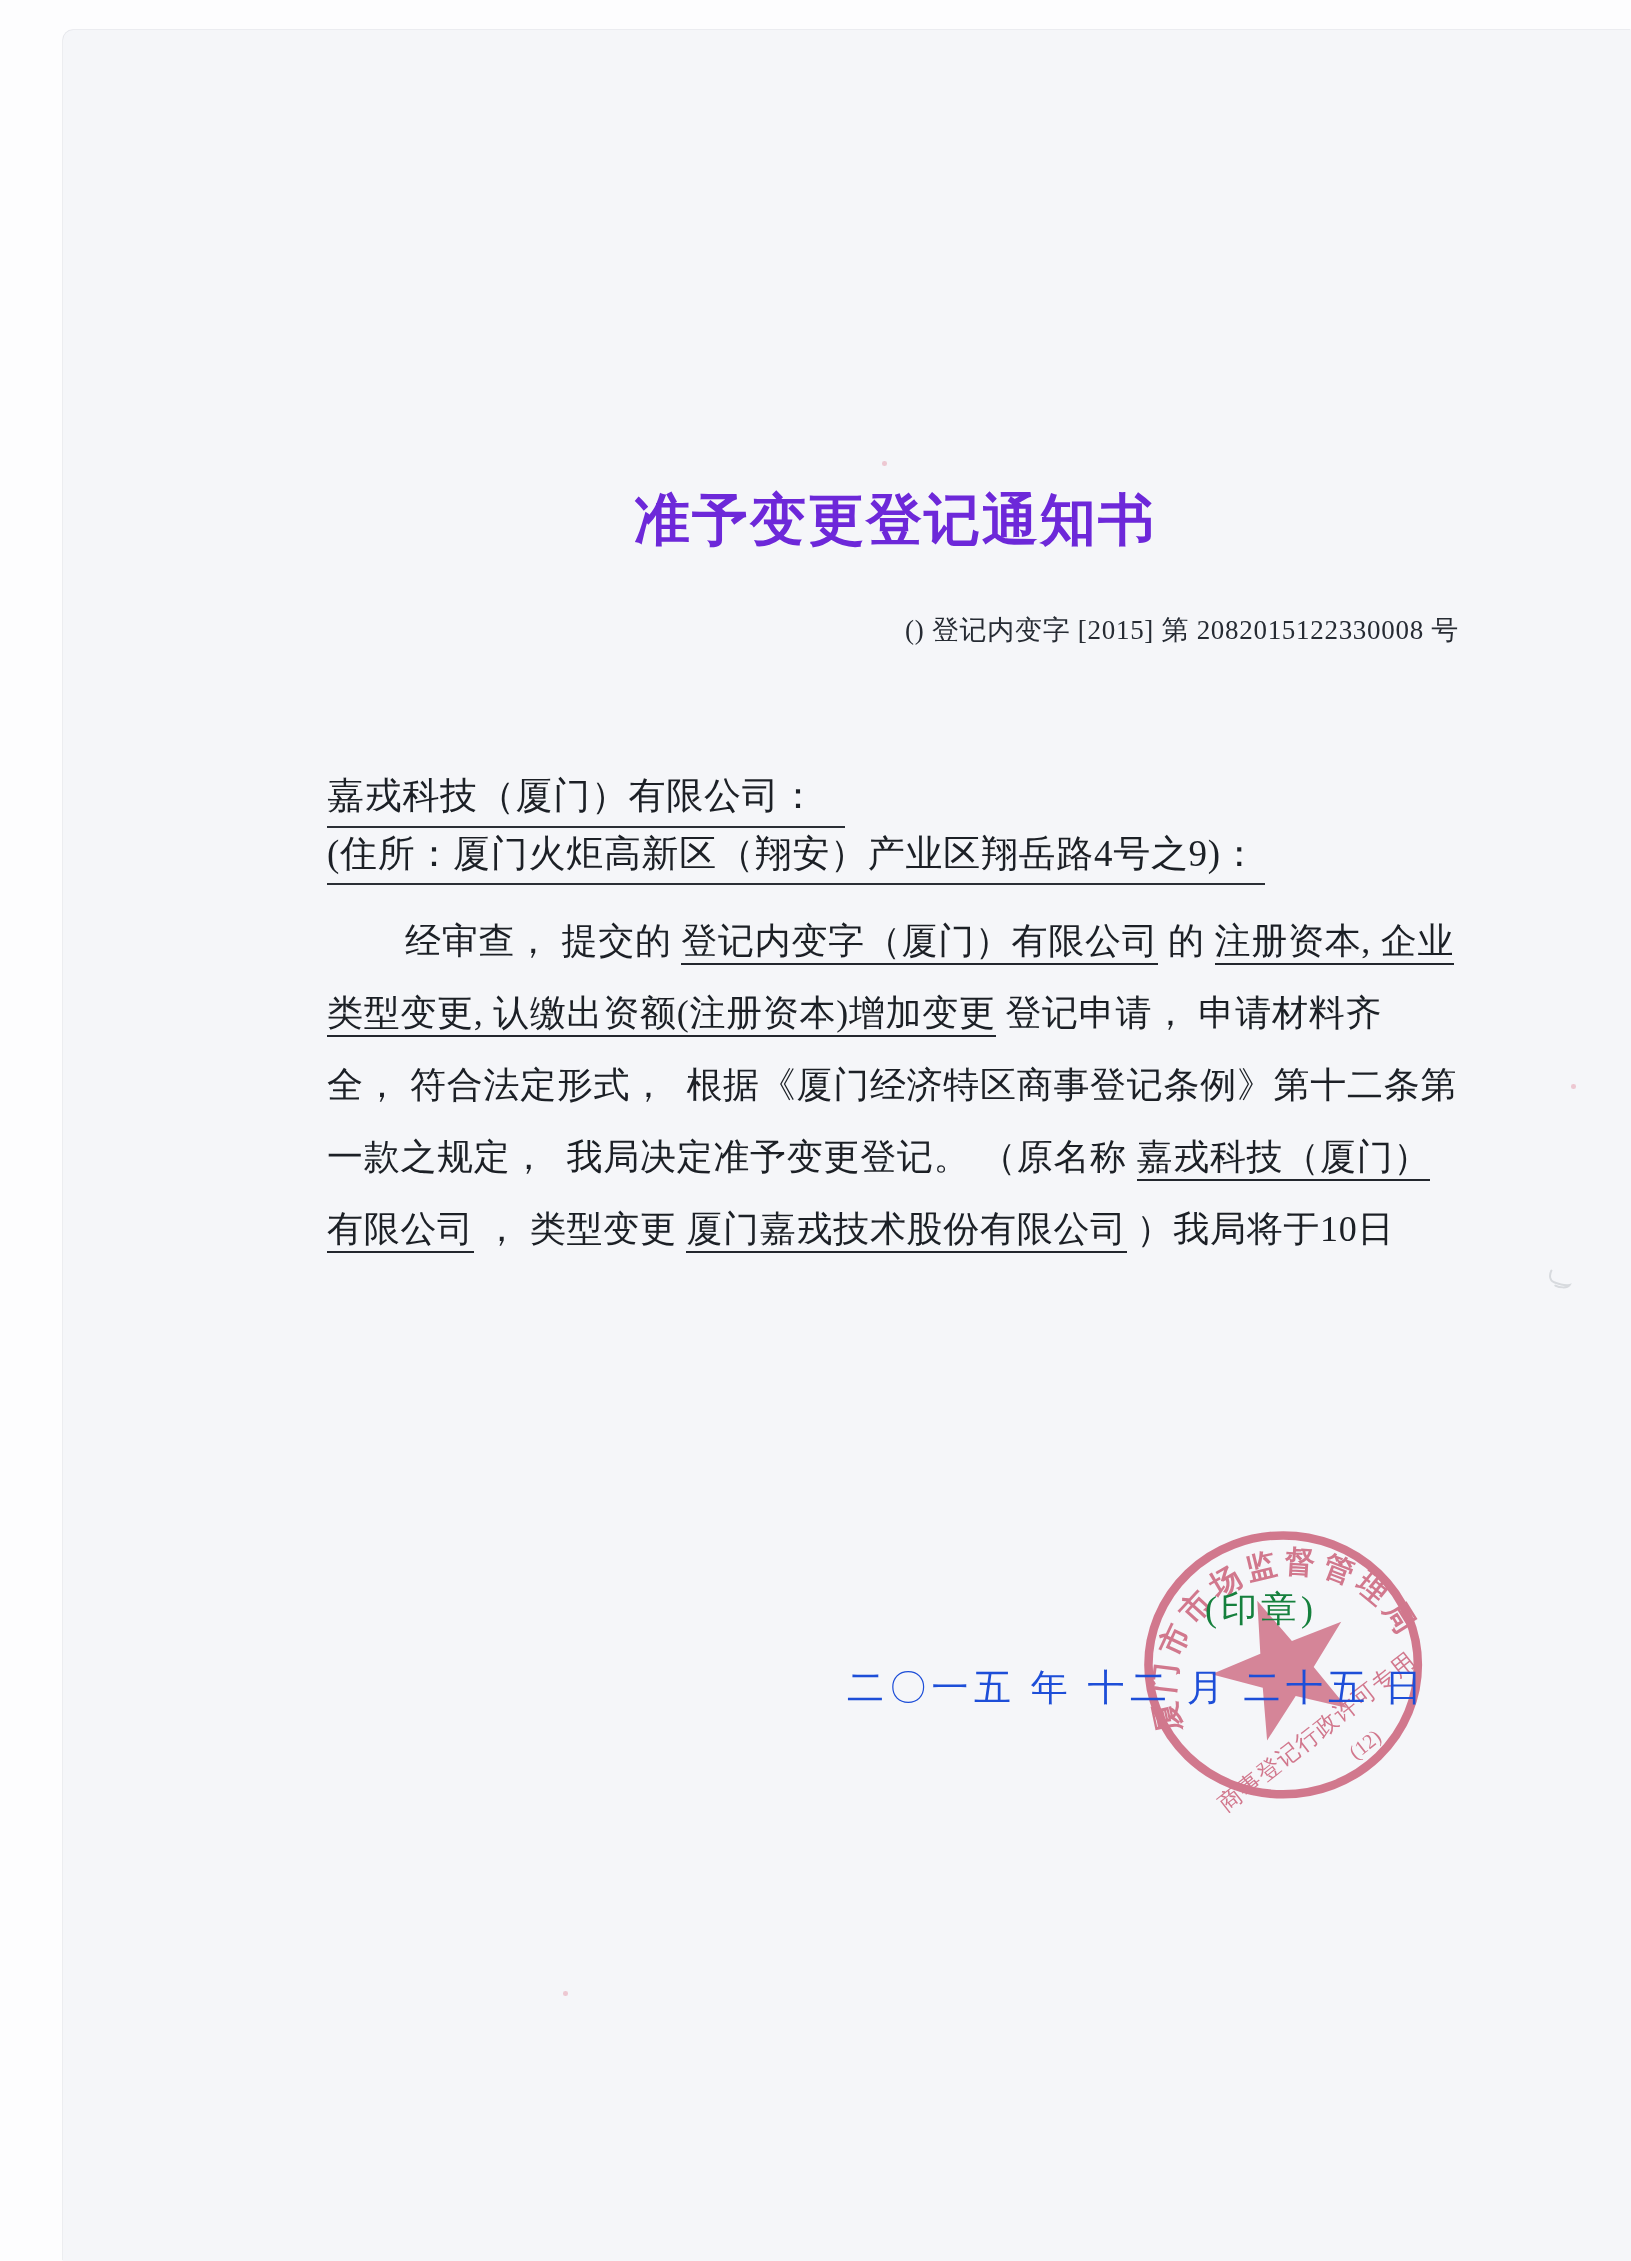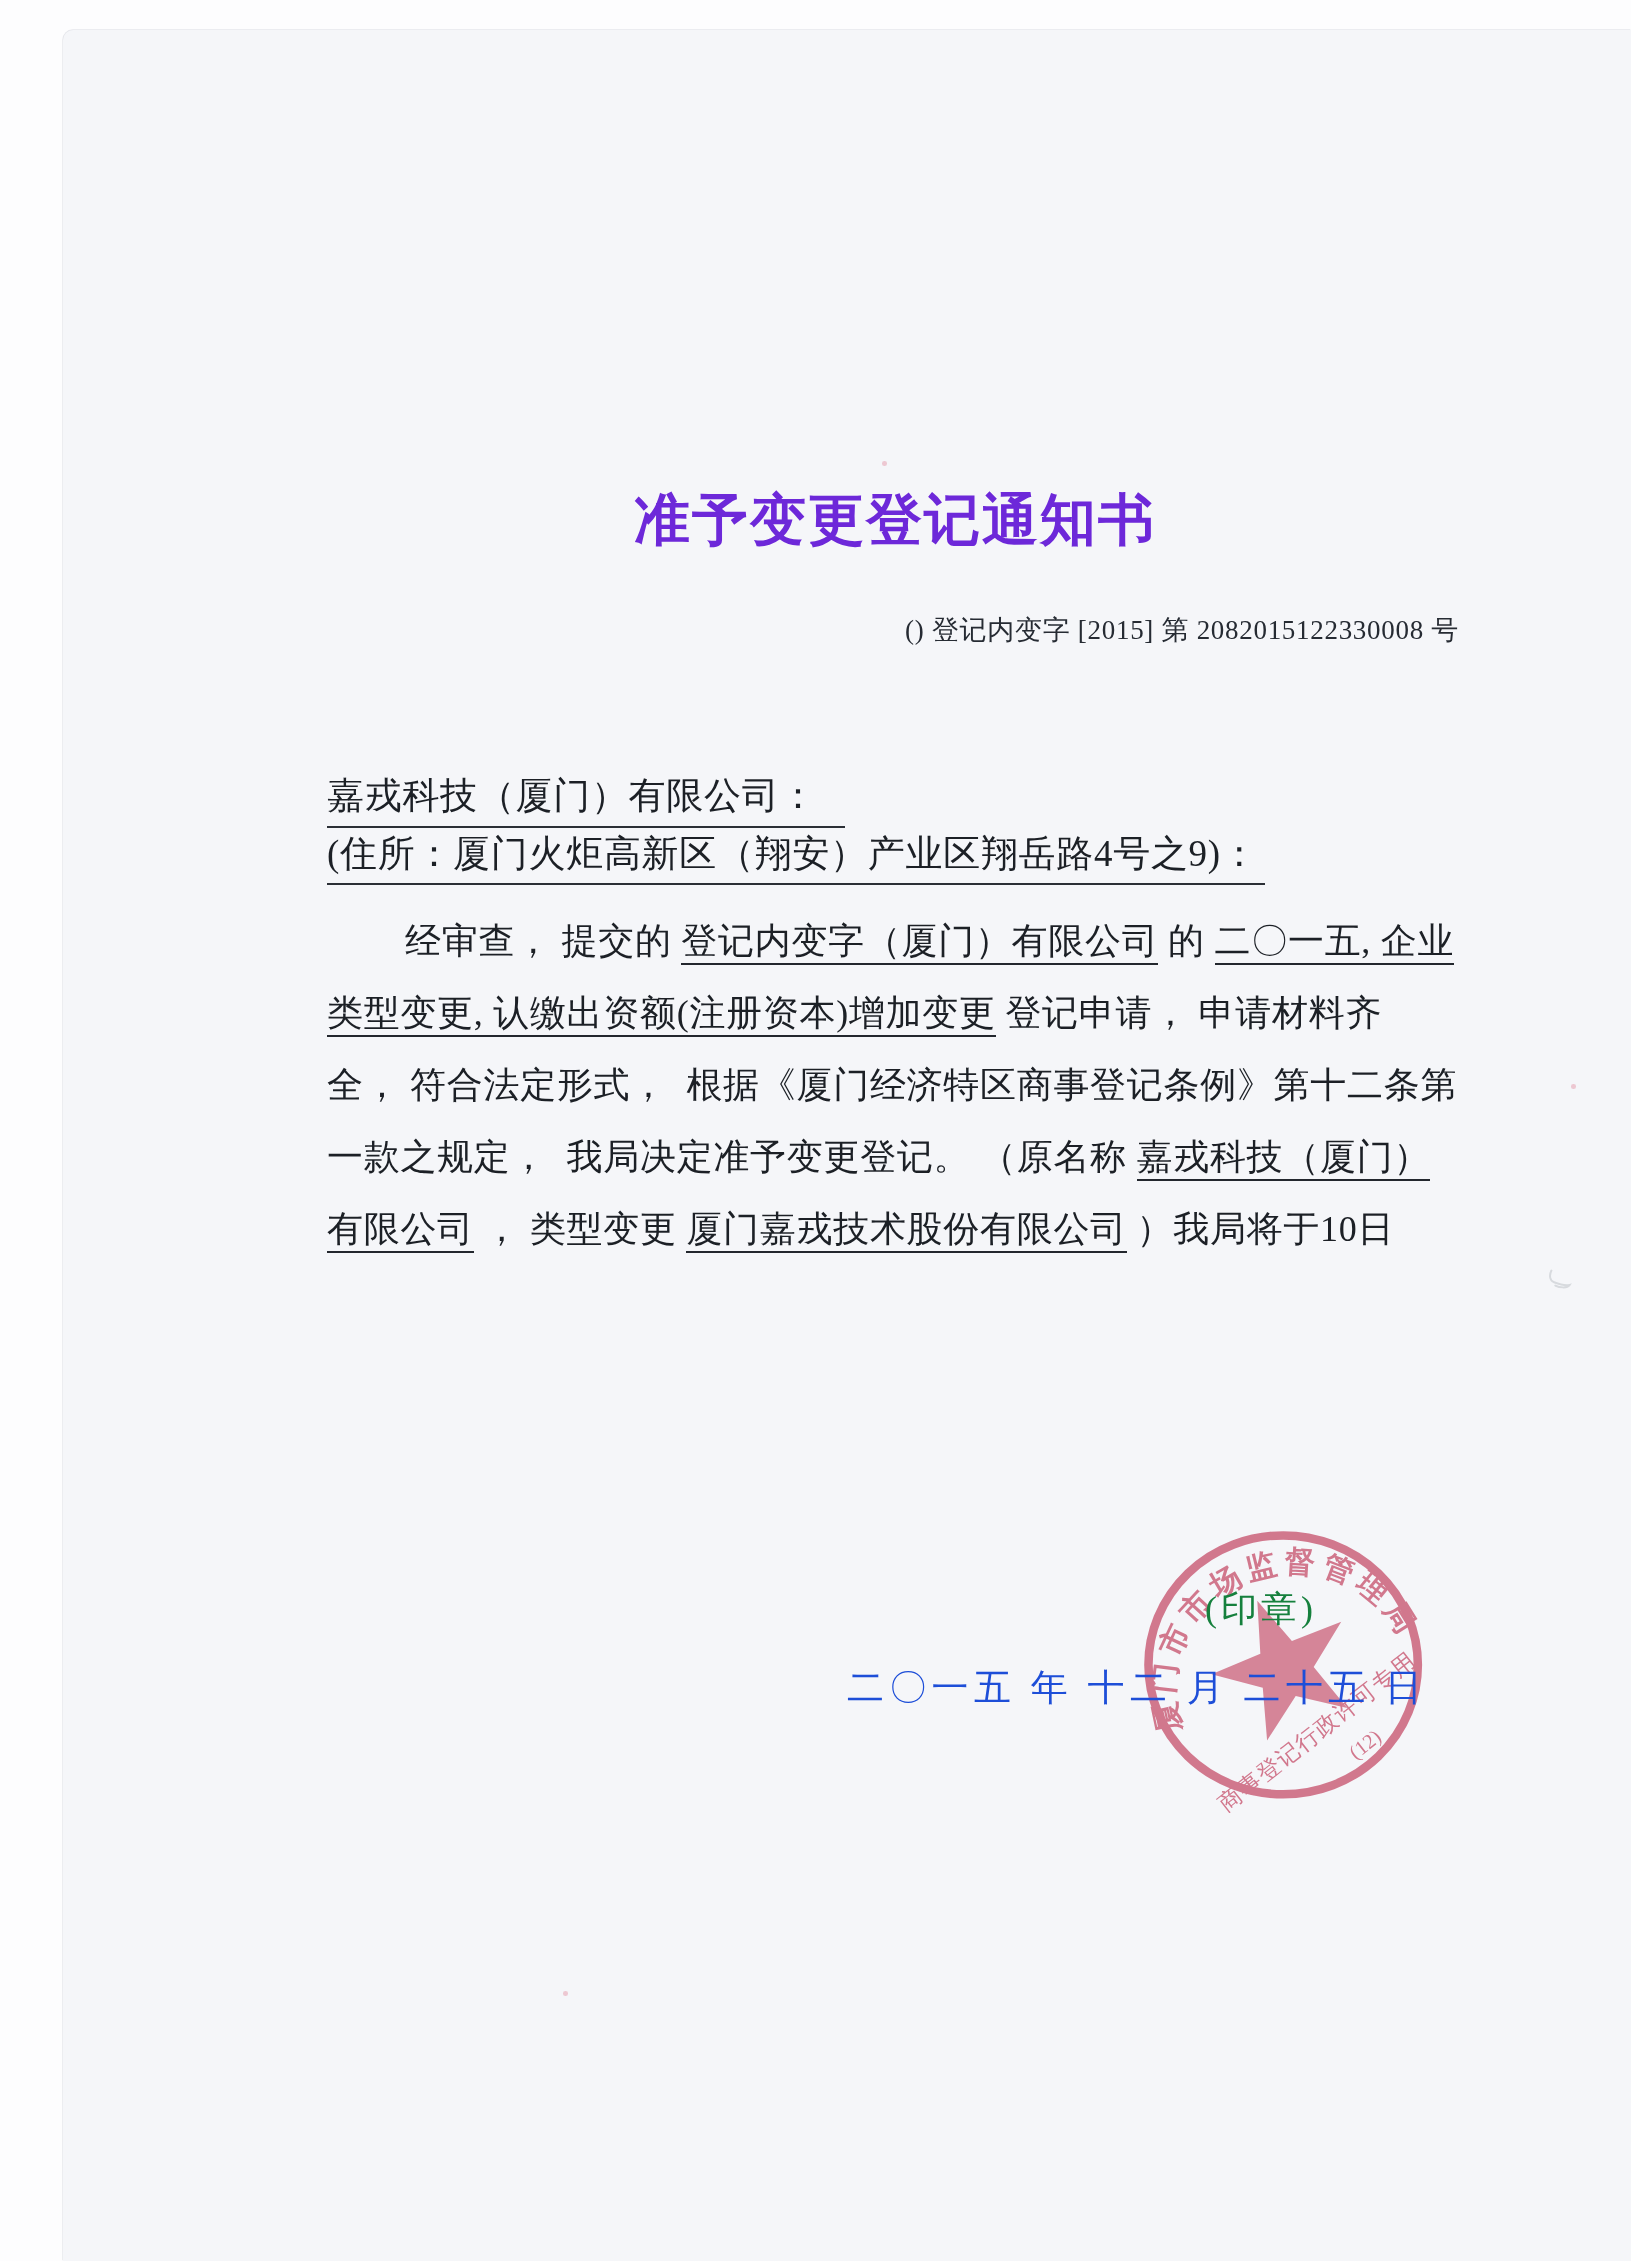--- a/index.html
+++ b/index.html
@@ -74,21 +74,21 @@
 
   <div class="doc-title">准予变更登记通知书</div>
 
   <div class="ref-line">() 登记内变字 [2015] 第 2082015122330008 号</div>
 
   <div class="addressee">嘉戎科技（厦门）有限公司：</div>
 
   <div class="address-line">(住所：厦门火炬高新区（翔安）产业区翔岳路4号之9)：</div>
 
   <div class="body-par">
-      <div class="bline indent"><span>经审查， 提交的 </span><span class="u">登记内变字（厦门）有限公司</span><span> 的 </span><span class="u">二〇一五, 企业</span></div>
+      <div class="bline indent"><span>经审查， 提交的 </span><span class="u">登记内变字（厦门）有限公司</span><span> 的 </span><span class="u">注册资本, 企业</span></div>
       <div class="bline"><span class="u">类型变更, 认缴出资额(注册资本)增加变更</span><span> 登记申请， 申请材料齐</span></div>
       <div class="bline"><span>全， 符合法定形式，  根据《厦门经济特区商事登记条例》第十二条第</span></div>
       <div class="bline"><span>一款之规定，  我局决定准予变更登记。 （原名称 </span><span class="u">嘉戎科技（厦门）</span></div>
       <div class="bline"><span class="u">有限公司</span><span> ， 类型变更 </span><span class="u">厦门嘉戎技术股份有限公司</span><span> ）我局将于10日</span></div>
     </div>
 
   <div class="seal-wrap">
     <svg width="297" height="295" viewBox="0 0 452 448">
       <g opacity="0.78">
         <ellipse cx="227" cy="223" rx="205" ry="197" fill="none" stroke="#c85570" stroke-width="13"></ellipse>

